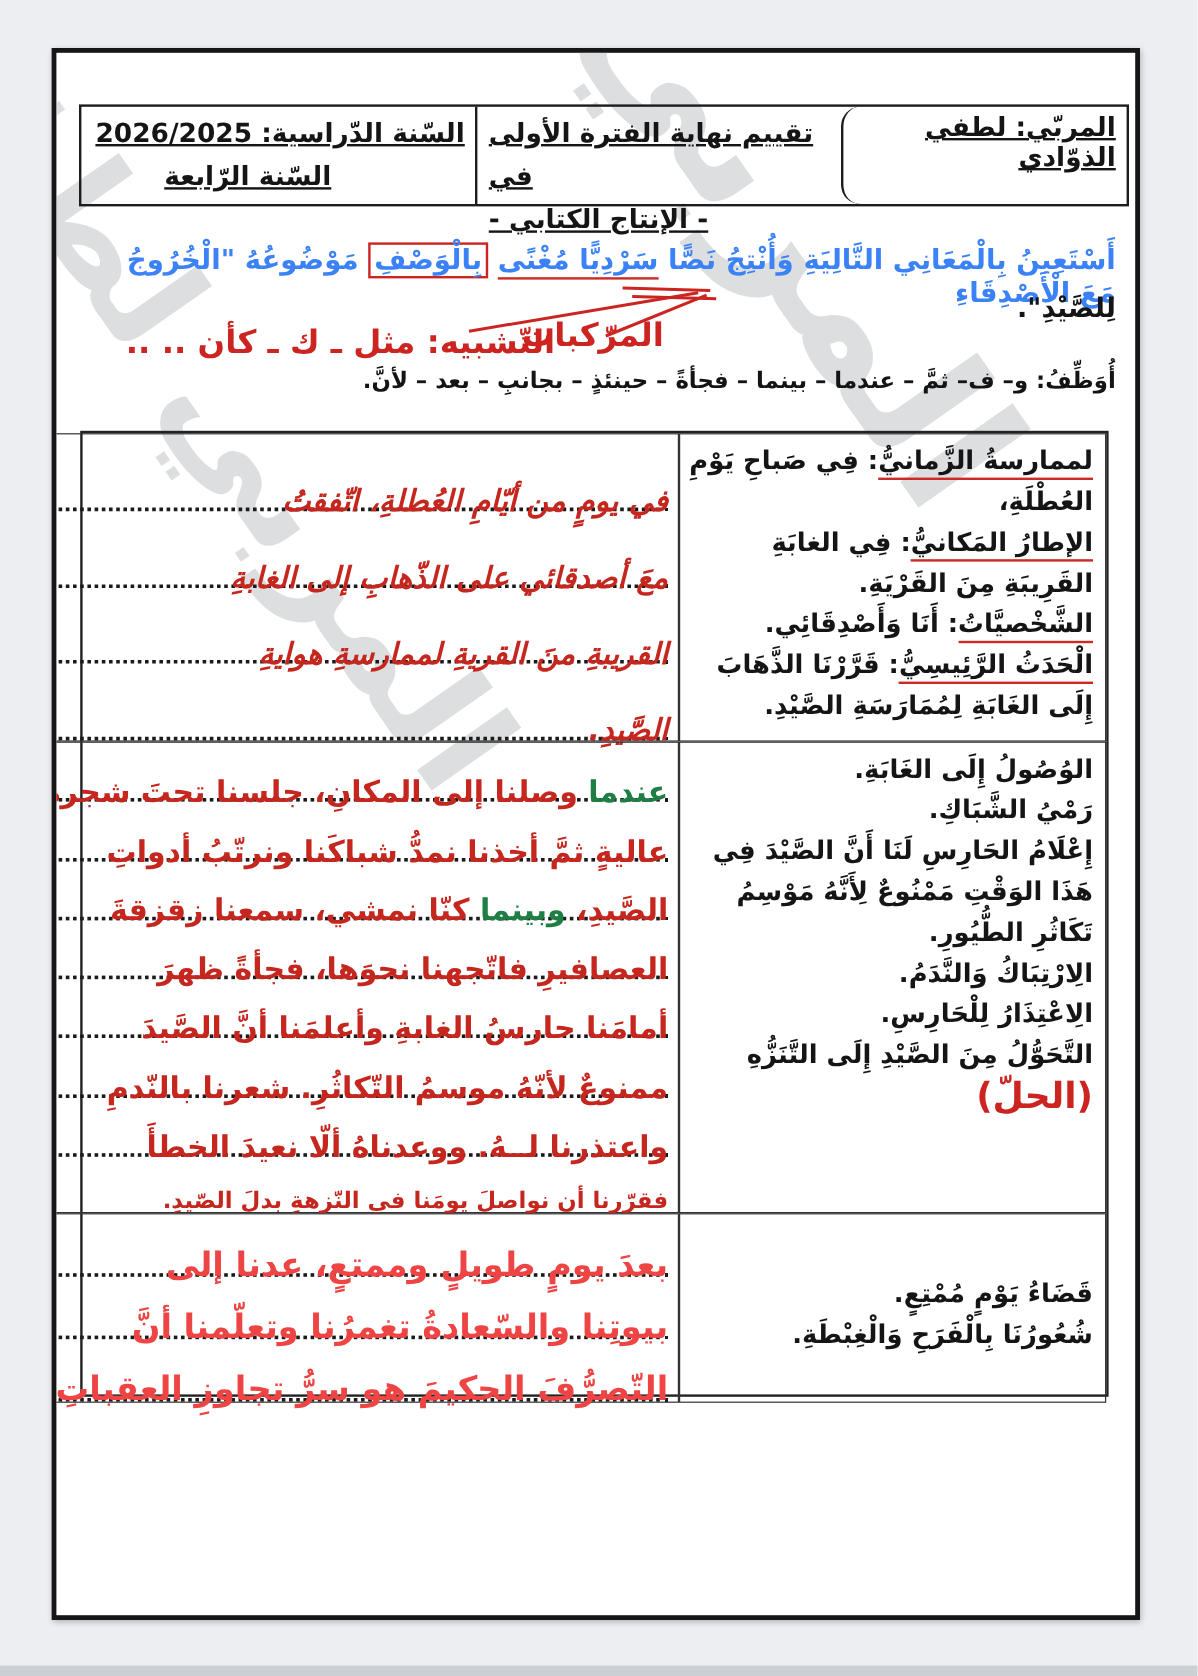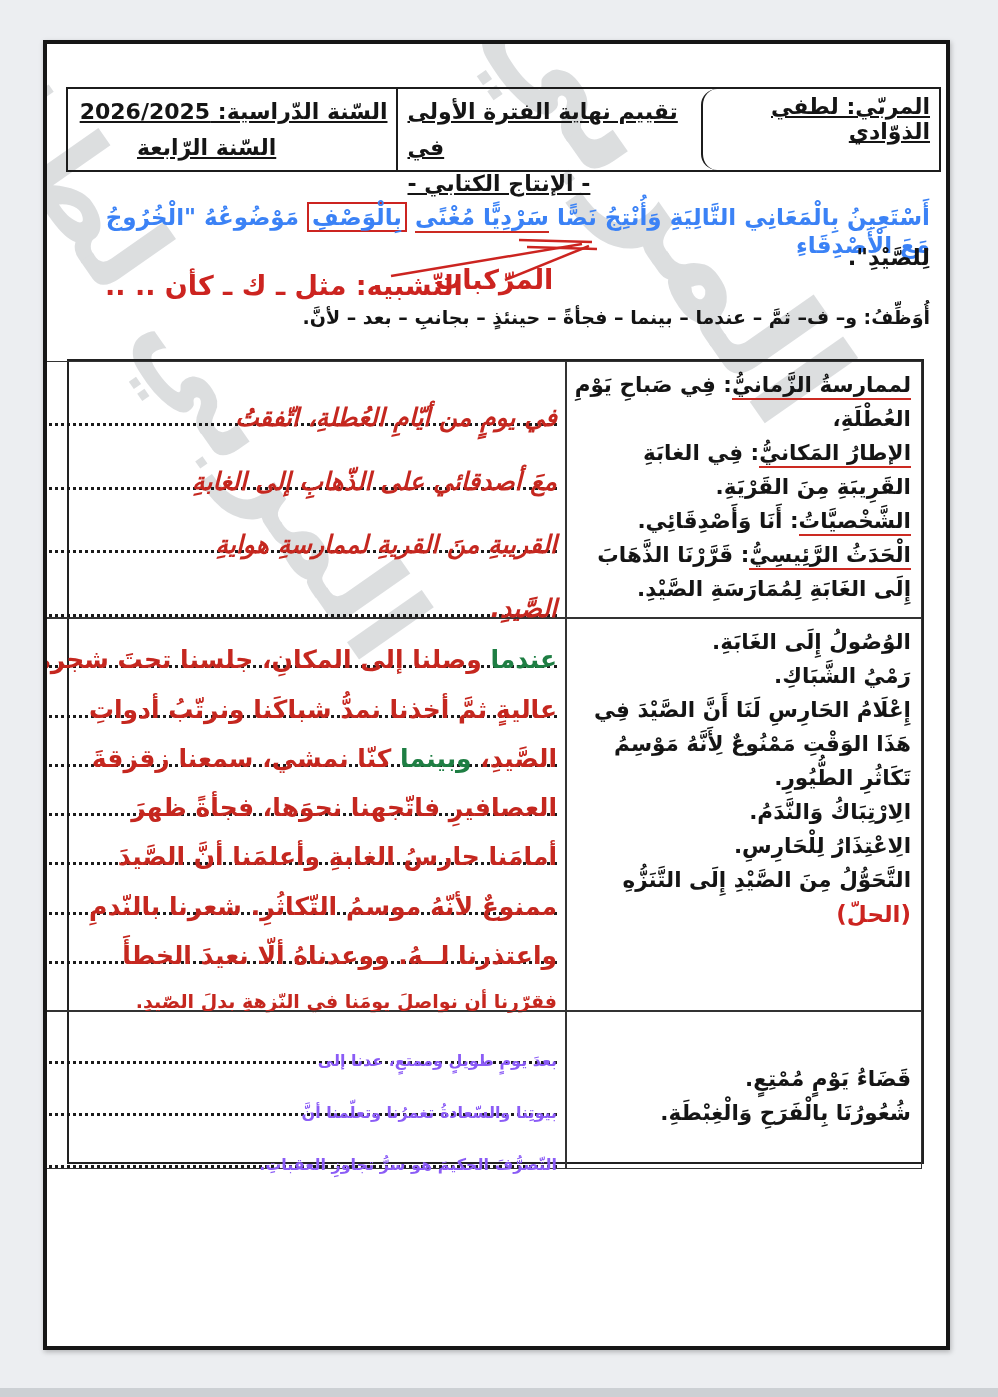--- a/index.html
+++ b/index.html
@@ -53,32 +53,32 @@
     position:absolute;top:315px;left:20px;width:857px;height:805px;
     display:grid;direction:rtl;
     grid-template-columns:356px 1fr;
     grid-template-rows:257px 393px 1fr;
     border:2.5px solid #222;box-sizing:border-box;background:transparent;
   }
   .cell{box-sizing:border-box;border:1.2px solid #333;position:relative;}
   .guide{padding:6px 10px 4px 6px;font-weight:bold;font-size:21.5px;
     line-height:34px;color:#151515;text-align:right;}
   .guide-r3{padding-top:50px;padding-left:44px;}
-  .red-hand{color:#cc2420;font-size:23px;}
+  .red-hand{color:#cc2420;font-size:30px;}
   
   .answers{padding:0 8px 0 6px;display:flex;flex-direction:column;}
   .ans-line{border-bottom:3.5px dotted #1b1b1b;display:flex;align-items:flex-end;
     direction:rtl;overflow:visible;}
   .r1 .ans-line{height:63px;font-style:italic;}
   .r2 .ans-line{height:48.5px;}
   .r3 .ans-line{height:49px;}
   .ink{transform:translateY(9px);font-weight:bold;white-space:nowrap;}
   .red-ink{color:#c5271f;font-size:25px;}
   .green-ink{color:#1e7e43;font-size:25px;font-weight:bold;}
-  .blue-ink{color:#8b5cf6;font-size:16px;}
+  .blue-ink{color:#ef4444;font-size:28px;}
   .squeeze{height:40px;border-bottom:none;text-align:right;}
   .squeeze .ink{font-size:19px;transform:translateY(2px);}
 </style>
 </head>
 <body>
 
 <div class="sheet">
 
   <div class="watermark wm1">المربي لطفي الذوادي</div>
   <div class="watermark wm2">المربي لطفي الذوادي</div>

